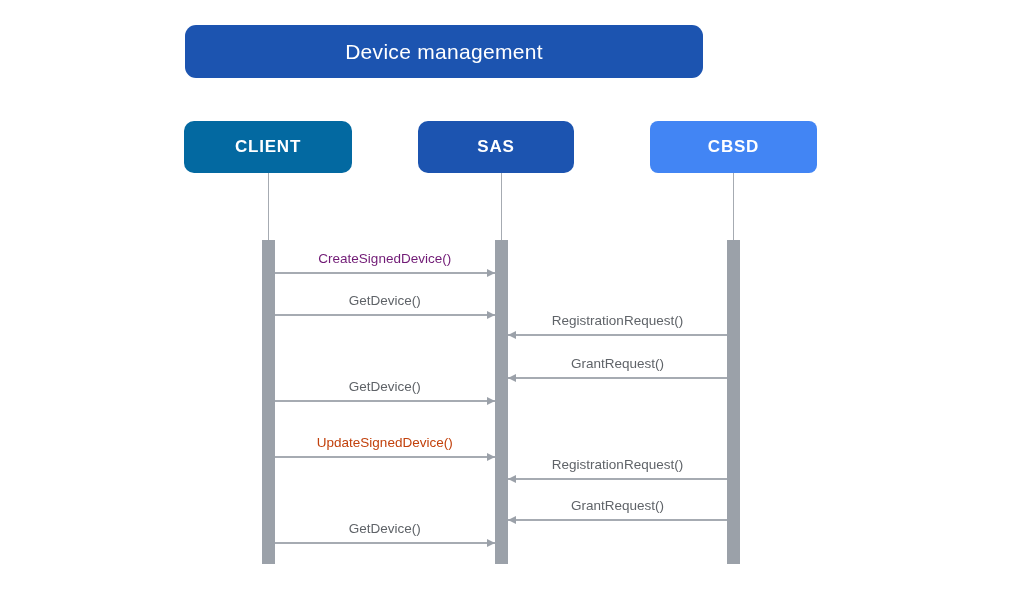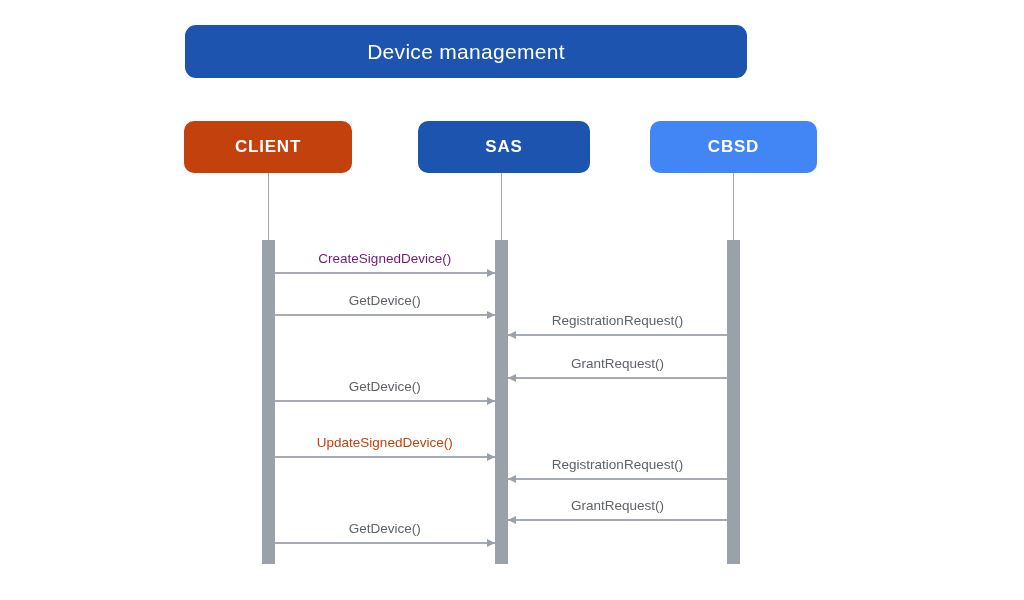--- a/index.html
+++ b/index.html
@@ -10,21 +10,21 @@
   #stage {
     position: relative;
     width: 1024px;
     height: 600px;
     background: #ffffff;
     overflow: hidden;
   }
   .title-banner {
     position: absolute;
     left: 185px; top: 25px;
-    width: 562px; height: 53px;
+    width: 518px; height: 53px;
     border-radius: 11px;
     display: flex; align-items: center; justify-content: center;
     color: #ffffff;
     font-size: 21px;
     font-weight: 500;
     letter-spacing: 0.3px;
   }
   .actor-box {
     position: absolute;
     height: 52px;
@@ -48,31 +48,31 @@
   .arrow-head { position: absolute; width: 0; height: 0; }
 </style>
 </head>
 <body>
 
 <div id="stage">
   <div class="title-banner" style="background: rgb(28, 84, 176);">
     <span>Device management</span>
   </div>
 
-<div class="actor-box" style="left: 184px; top: 121px; width: 168px; background: #c2410c; color: rgb(255, 255, 255);">
+<div class="actor-box" style="left: 184px; top: 121px; width: 168px; background: #0369a1; color: rgb(255, 255, 255);">
       <span>CLIENT</span>
     </div>
     <div class="lifeline" style="left: 267.5px; top: 173px; height: 67px; background: rgb(166, 171, 178);"></div>
     <div class="activation-bar" style="left: 261.5px; top: 240px; width: 13px; height: 324px; background: rgb(155, 161, 169);"></div>
-    <div class="actor-box" style="left: 418px; top: 121px; width: 172px; background: rgb(28, 84, 176); color: rgb(255, 255, 255);">
+    <div class="actor-box" style="left: 418px; top: 121px; width: 156px; background: rgb(28, 84, 176); color: rgb(255, 255, 255);">
       <span>SAS</span>
     </div>
     <div class="lifeline" style="left: 501px; top: 173px; height: 67px; background: rgb(166, 171, 178);"></div>
     <div class="activation-bar" style="left: 495px; top: 240px; width: 13px; height: 324px; background: rgb(155, 161, 169);"></div>
-    <div class="actor-box" style="left: 650px; top: 121px; width: 167px; background: rgb(66, 133, 244); color: rgb(255, 255, 255);">
+    <div class="actor-box" style="left: 650px; top: 121px; width: 167px; background: rgb(66, 133, 244); color: rgb(255, 255, 255); border-radius: 8px;">
       <span>CBSD</span>
     </div>
     <div class="lifeline" style="left: 733px; top: 173px; height: 67px; background: rgb(166, 171, 178);"></div>
     <div class="activation-bar" style="left: 727px; top: 240px; width: 13px; height: 324px; background: rgb(155, 161, 169);"></div>
     <div class="msg-label" style="left: 274.5px; top: 251px; width: 220.5px; color: #701a75;">CreateSignedDevice()</div>
     <div class="msg-line" style="left: 274.5px; top: 272px; width: 220.5px; background: rgb(166, 171, 178);"></div>
     <div class="arrow-head" style="left: 487px; top: 268.75px; border-top: 4px solid transparent; border-bottom: 4px solid transparent; border-left: 8px solid rgb(155, 161, 169);"></div>
     <div class="msg-label" style="left: 274.5px; top: 293px; width: 220.5px; color: rgb(95, 99, 104);">GetDevice()</div>
     <div class="msg-line" style="left: 274.5px; top: 314px; width: 220.5px; background: rgb(166, 171, 178);"></div>
     <div class="arrow-head" style="left: 487px; top: 310.75px; border-top: 4px solid transparent; border-bottom: 4px solid transparent; border-left: 8px solid rgb(155, 161, 169);"></div>

